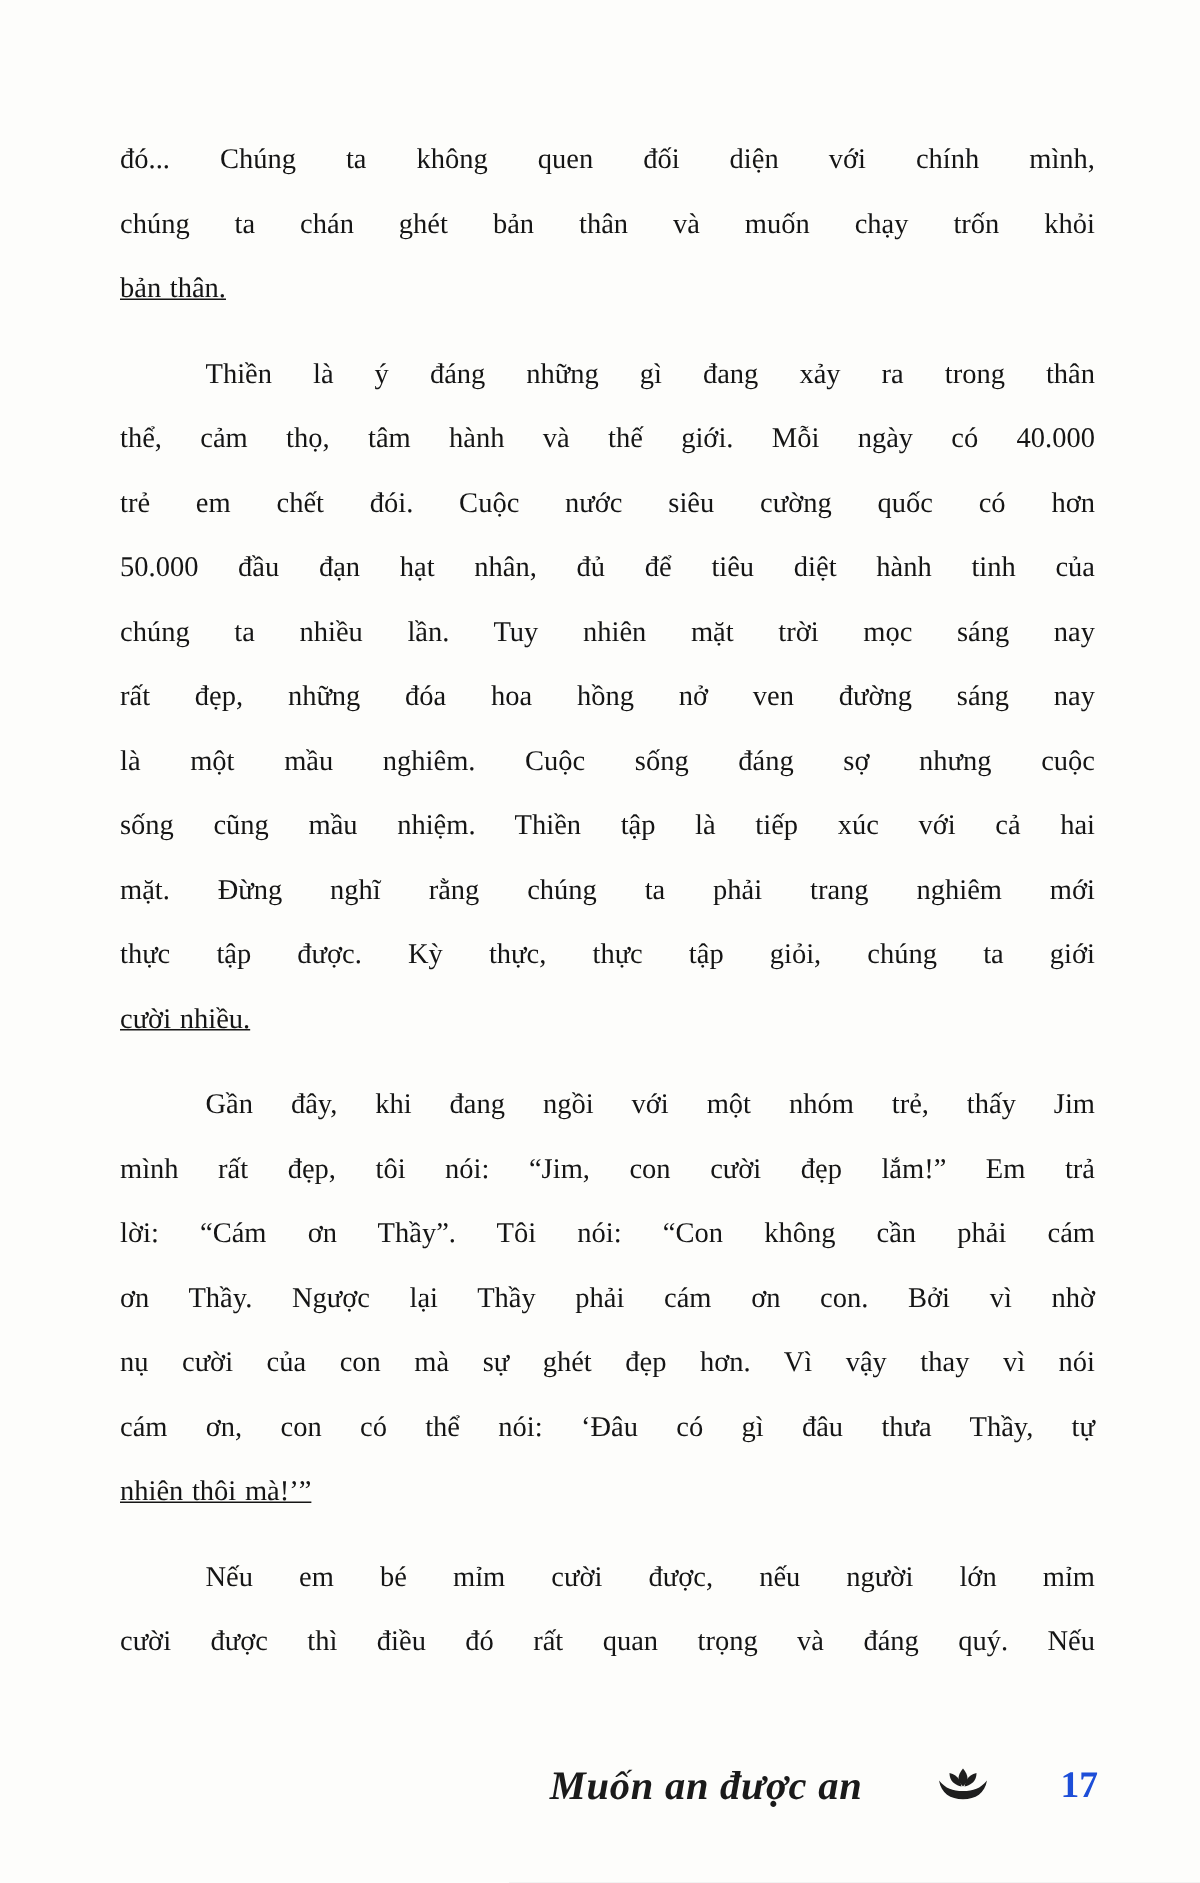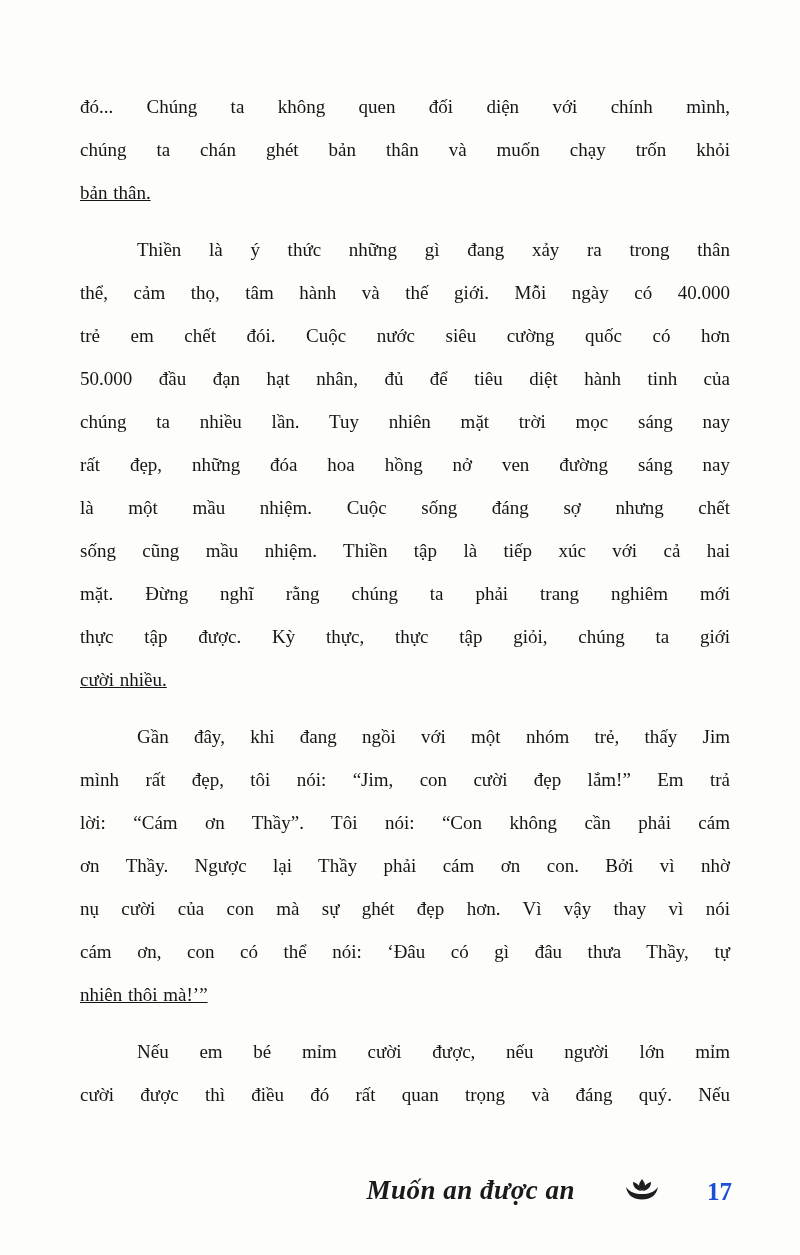--- a/index.html
+++ b/index.html
@@ -40,21 +40,21 @@
     text-decoration: underline;
   }
   .line.ind {
     text-indent: 57px;
   }
   .footer {
     position: absolute;
     top: 1174px;
     right: 68px;
     display: flex;
-    align-items: flex-end;
+    align-items: center;
     gap: 30px;
   }
   .footer-title {
     font-style: italic;
     font-weight: 700;
     font-size: 27px;
     letter-spacing: 0.5px;
     color: #1a1a1a;
   }
   .ornament {
@@ -73,27 +73,27 @@
 <div class="page">
   <div class="content">
 
     <div class="para">
       <div class="line">đó... Chúng ta không quen đối diện với chính mình,</div>
       <div class="line">chúng ta chán ghét bản thân và muốn chạy trốn khỏi</div>
       <div class="line endline">bản thân.</div>
     </div>
 
     <div class="para">
-      <div class="line ind">Thiền là ý thức những gì đang xảy ra trong thân</div>
+      <div class="line ind">Thiền là ý đáng những gì đang xảy ra trong thân</div>
       <div class="line">thể, cảm thọ, tâm hành và thế giới. Mỗi ngày có 40.000</div>
       <div class="line">trẻ em chết đói. Cuộc nước siêu cường quốc có hơn</div>
       <div class="line">50.000 đầu đạn hạt nhân, đủ để tiêu diệt hành tinh của</div>
       <div class="line">chúng ta nhiều lần. Tuy nhiên mặt trời mọc sáng nay</div>
       <div class="line">rất đẹp, những đóa hoa hồng nở ven đường sáng nay</div>
-      <div class="line">là một mầu nhiệm. Cuộc sống đáng sợ nhưng chết</div>
+      <div class="line">là một mầu nghiêm. Cuộc sống đáng sợ nhưng cuộc</div>
       <div class="line">sống cũng mầu nhiệm. Thiền tập là tiếp xúc với cả hai</div>
       <div class="line">mặt. Đừng nghĩ rằng chúng ta phải trang nghiêm mới</div>
       <div class="line">thực tập được. Kỳ thực, thực tập giỏi, chúng ta giới</div>
       <div class="line endline">cười nhiều.</div>
     </div>
 
     <div class="para">
       <div class="line ind">Gần đây, khi đang ngồi với một nhóm trẻ, thấy Jim</div>
       <div class="line">mình rất đẹp, tôi nói: “Jim, con cười đẹp lắm!” Em trả</div>
       <div class="line">lời: “Cám ơn Thầy”. Tôi nói: “Con không cần phải cám</div>

